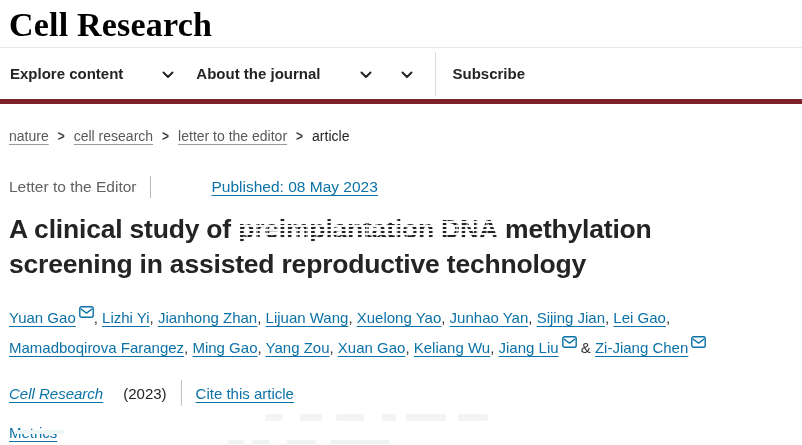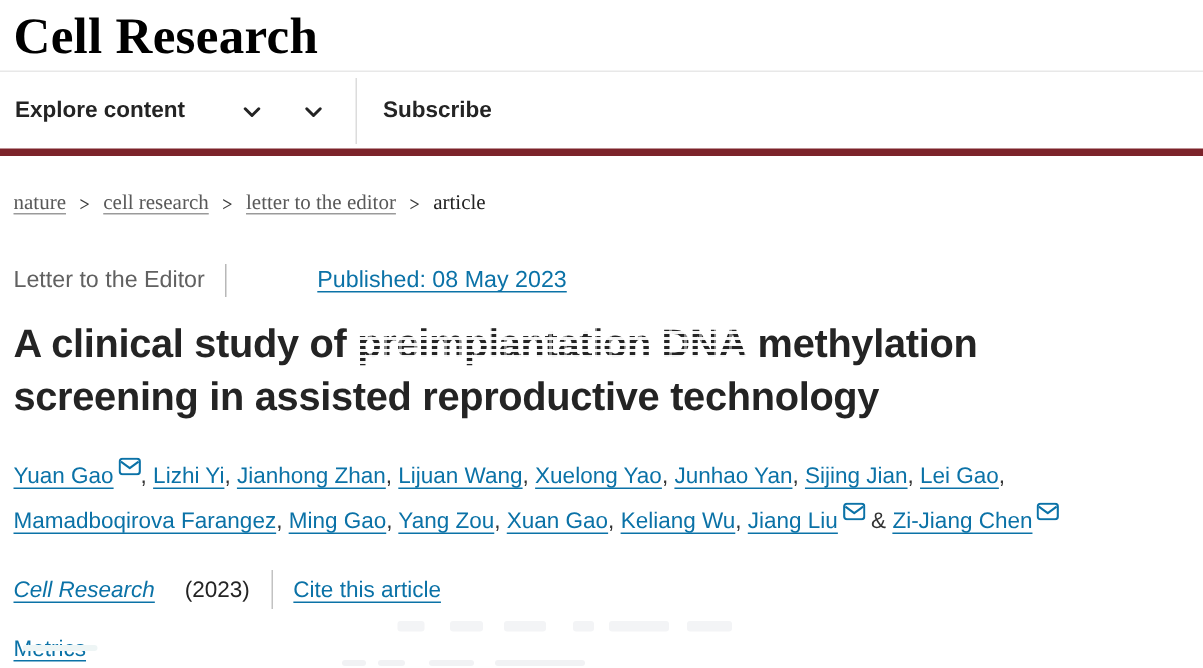--- a/index.html
+++ b/index.html
@@ -30,21 +30,21 @@
     display:flex;height:44px;border-left:1px solid #dcdcdc;
     padding-left:17px;margin-left:0;
   }
   .subscribe-wrap .nav-item{margin-right:0;}
   .brand-rule{height:5px;background:#7c232a;}
 
   
   .main{padding:0 9px;}
 
   
-  .breadcrumb{margin-top:24px;display:flex;align-items:center;font-size:14px;font-family:Liberation Serif, serif;}
+  .breadcrumb{margin-top:24px;display:flex;align-items:center;font-size:14px;}
   .crumb{
     color:#595959;text-decoration:underline;text-decoration-color:#9a9a9a;
     text-underline-offset:3px;cursor:pointer;
   }
   .crumb-current{color:#242424;text-decoration:none;}
   .crumb-sep{color:#3d3d3d;font-size:12px;font-weight:700;margin:0 9px;transform:scaleY(1.15);}
 
   
   .meta-row{margin-top:31px;display:flex;align-items:center;font-size:15.5px;height:24px;}
   .article-type{color:#616161;}
@@ -93,20 +93,28 @@
 
 <div class="page">
 
   <div class="masthead">
     <a class="logo" href="#">Cell Research</a>
   </div>
 
   <div class="nav">
     <a class="nav-item" href="#">
       <span>Explore content</span>
+      <span class="chev">
+        <svg width="12" height="8" viewBox="0 0 12 8">
+            <path d="M1.5 1.5 L6 6 L10.5 1.5" fill="none" stroke="#242424" stroke-width="2" stroke-linecap="round" stroke-linejoin="round"></path>
+          </svg>
+      </span>
+    </a>
+    <a class="nav-item" href="#">
+      <span>About the journal</span>
       <span class="chev">
         <svg width="12" height="8" viewBox="0 0 12 8">
             <path d="M1.5 1.5 L6 6 L10.5 1.5" fill="none" stroke="#242424" stroke-width="2" stroke-linecap="round" stroke-linejoin="round"></path>
           </svg>
       </span>
     </a>
     <a class="nav-item" href="#">
       <span class="chev">
         <svg width="12" height="8" viewBox="0 0 12 8">
             <path d="M1.5 1.5 L6 6 L10.5 1.5" fill="none" stroke="#242424" stroke-width="2" stroke-linecap="round" stroke-linejoin="round"></path>

